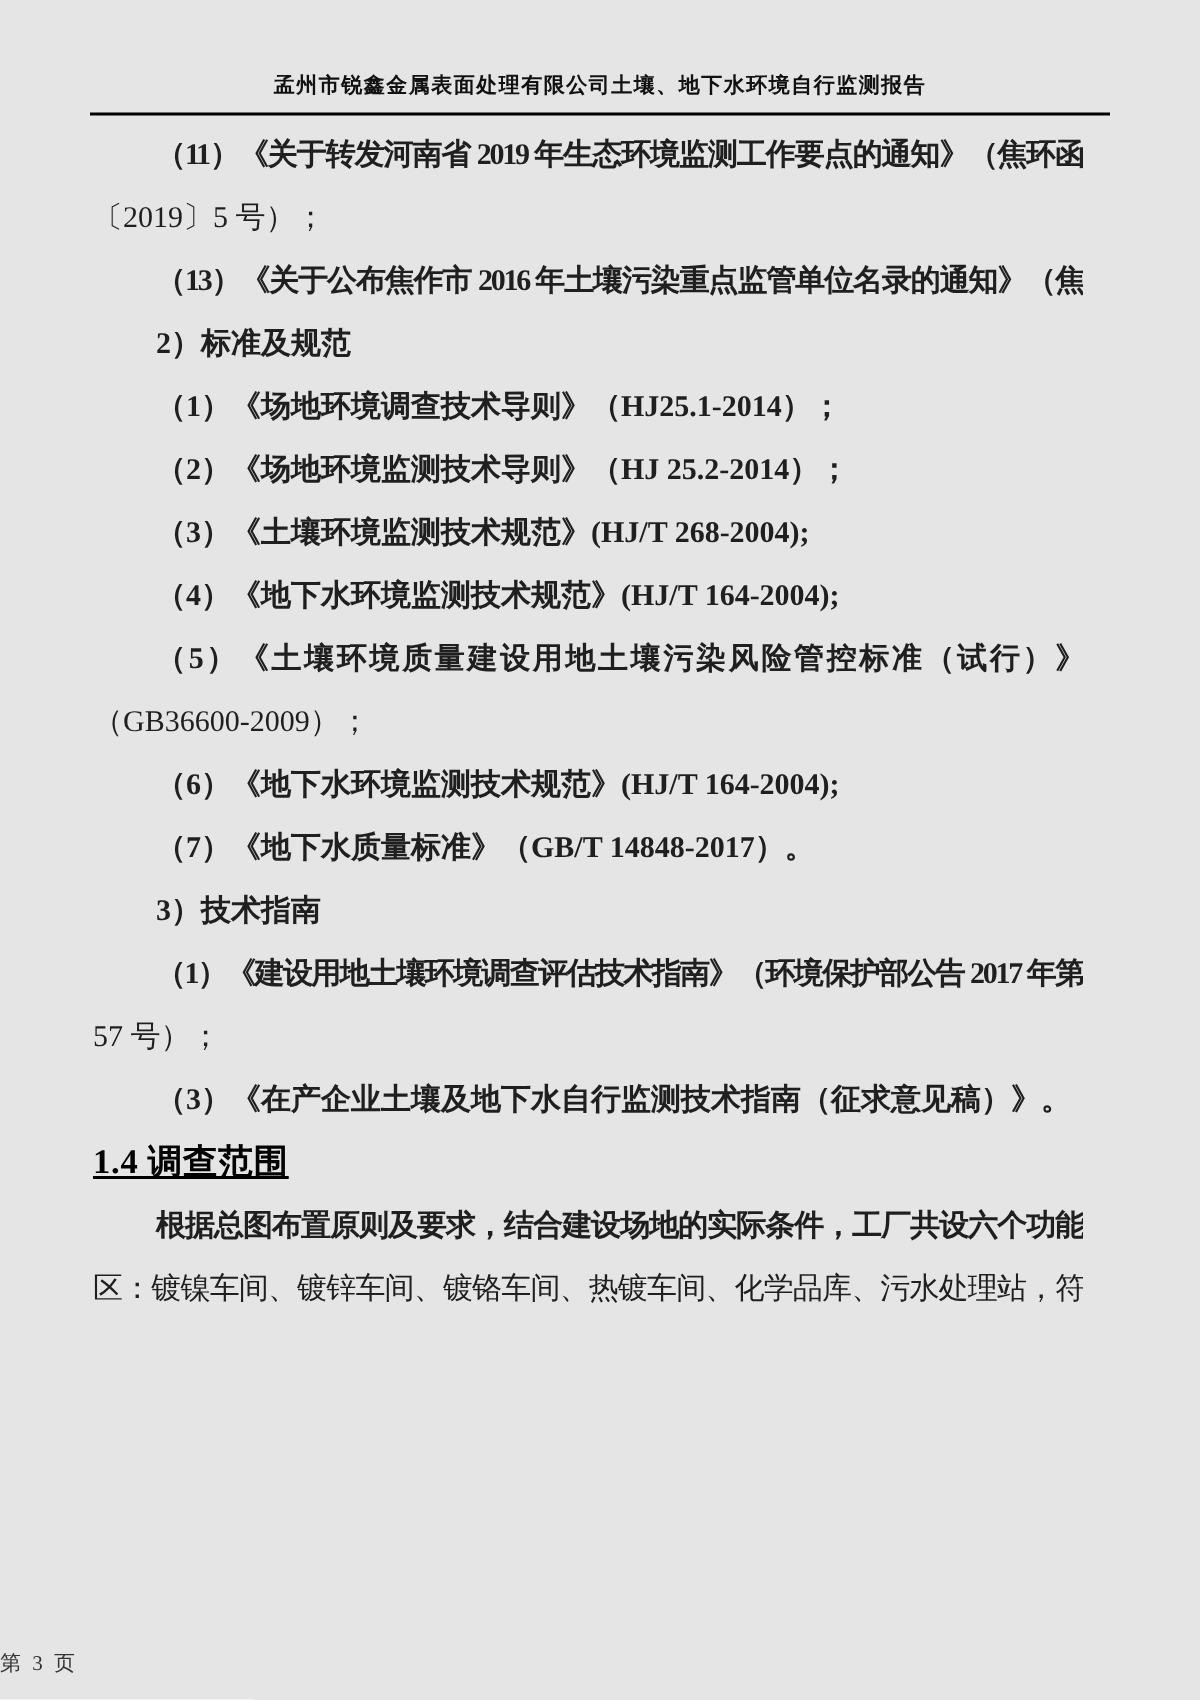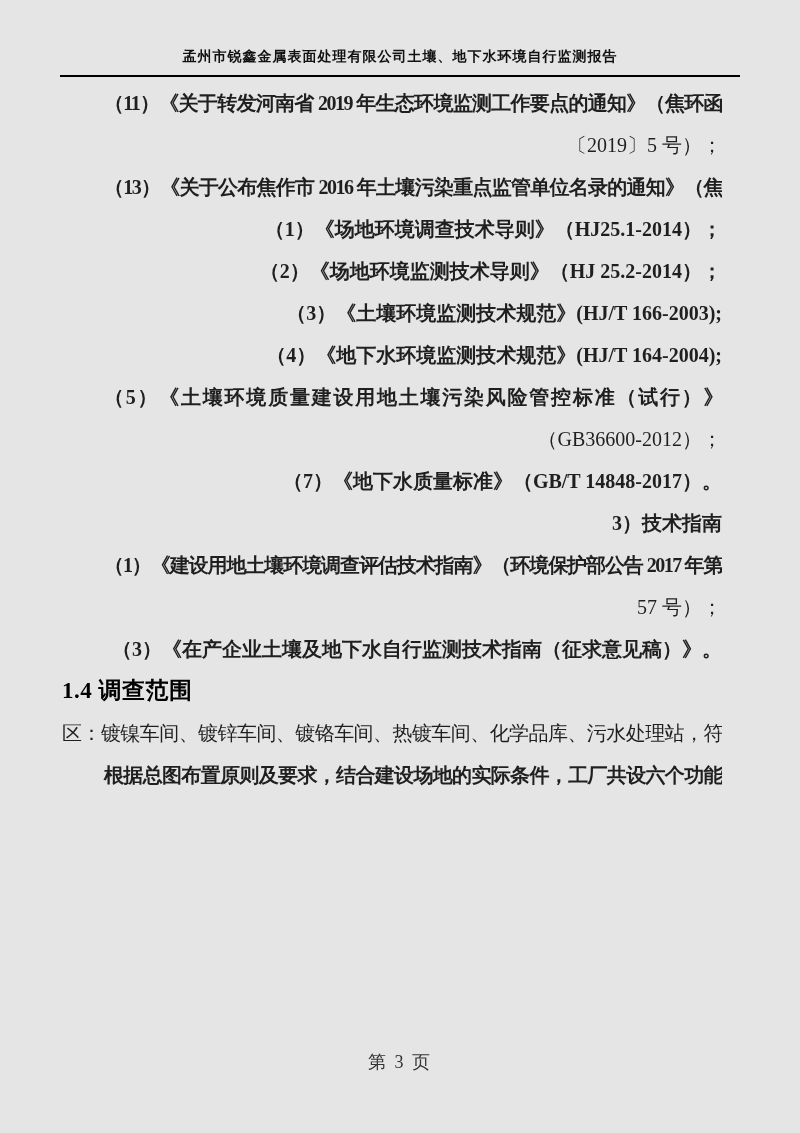--- a/index.html
+++ b/index.html
@@ -36,73 +36,76 @@
     position: absolute;
     top: 82px;
     left: 62px;
     width: 660px;
   }
   .line {
     height: 42px;
     line-height: 42px;
     font-size: 20px;
     overflow: hidden;
-    text-align: right;
+    text-align: left;
   }
   .indent { text-indent: 42px; font-weight: bold; }
   .justify {
     text-align: justify;
     text-align-last: justify;
     letter-spacing: -1.5px;
   }
   .section-heading {
     height: 42px;
     line-height: 42px;
     font-size: 23px;
     font-weight: 700;
     letter-spacing: 0.5px;
     color: #000;
+    text-decoration: underline;
   }
   .page-number {
     position: absolute;
-    top: 1050px;
+    top: 1100px;
     left: 0;
     width: 100%;
-    text-align: center;
-    font-size: 18px;
+    text-align: left;
+    font-size: 14px;
     letter-spacing: 2px;
     color: #333;
   }
 </style>
 </head>
 <body>
 
 <div class="page">
 
   <div class="running-header">孟州市锐鑫金属表面处理有限公司土壤、地下水环境自行监测报告</div>
 
   <div class="header-divider"></div>
 
   <div class="content">
     <div class="line indent justify">（11）《关于转发河南省 2019 年生态环境监测工作要点的通知》（焦环函</div>
     <div class="line">〔2019〕5 号）；</div>
     <div class="line indent justify">（13）《关于公布焦作市 2016 年土壤污染重点监管单位名录的通知》（焦</div>
+    <div class="line indent">2）标准及规范</div>
     <div class="line indent">（1）《场地环境调查技术导则》（HJ25.1-2014）；</div>
     <div class="line indent">（2）《场地环境监测技术导则》（HJ 25.2-2014）；</div>
-    <div class="line indent">（3）《土壤环境监测技术规范》(HJ/T 166-2003);</div>
+    <div class="line indent">（3）《土壤环境监测技术规范》(HJ/T 268-2004);</div>
     <div class="line indent">（4）《地下水环境监测技术规范》(HJ/T 164-2004);</div>
     <div class="line indent justify">（5）《土壤环境质量建设用地土壤污染风险管控标准（试行）》</div>
-    <div class="line">（GB36600-2012）；</div>
+    <div class="line">（GB36600-2009）；</div>
+    <div class="line indent">（6）《地下水环境监测技术规范》(HJ/T 164-2004);</div>
     <div class="line indent">（7）《地下水质量标准》（GB/T 14848-2017）。</div>
     <div class="line indent">3）技术指南</div>
     <div class="line indent justify">（1）《建设用地土壤环境调查评估技术指南》（环境保护部公告 2017 年第</div>
     <div class="line">57 号）；</div>
     <div class="line indent">（3）《在产企业土壤及地下水自行监测技术指南（征求意见稿）》。</div>
 
     <div class="section-heading">1.4 调查范围</div>
 
+    <div class="line indent justify">根据总图布置原则及要求，结合建设场地的实际条件，工厂共设六个功能</div>
     <div class="line justify">区：镀镍车间、镀锌车间、镀铬车间、热镀车间、化学品库、污水处理站，符</div>
-    <div class="line indent justify">根据总图布置原则及要求，结合建设场地的实际条件，工厂共设六个功能</div>
   </div>
 
   <div class="page-number">第 3 页</div>
 
 </div>
 
 </body></html>

